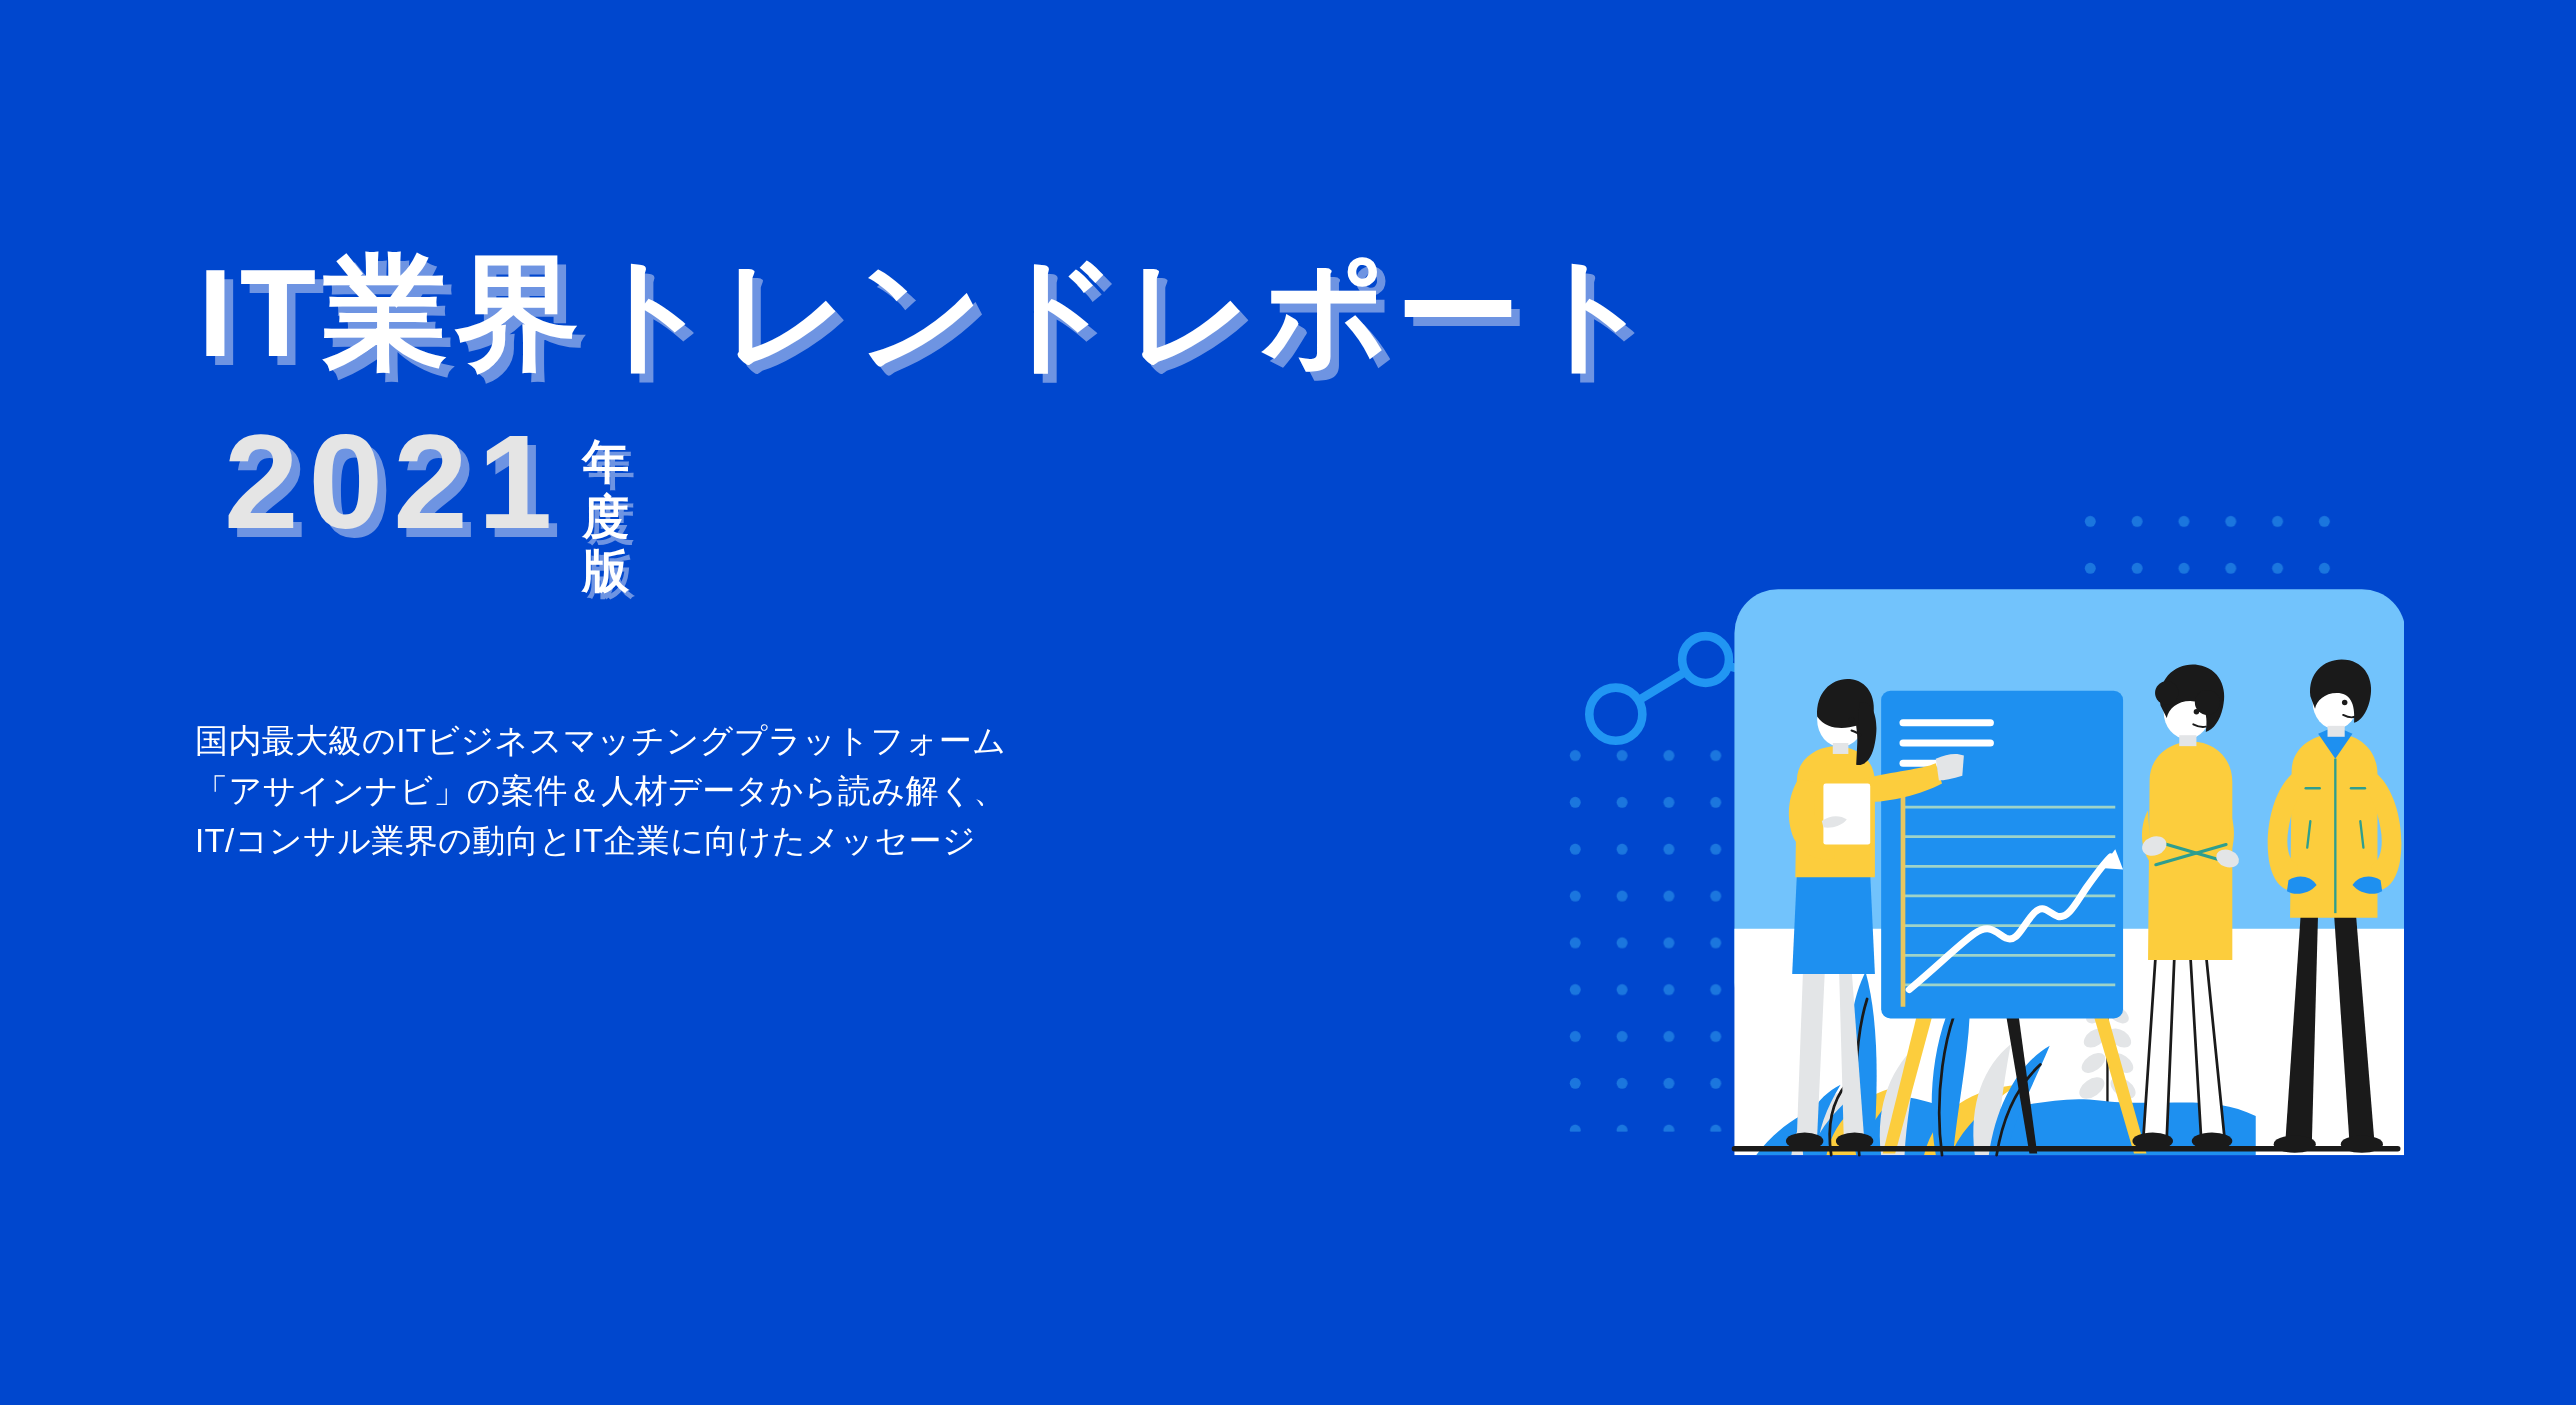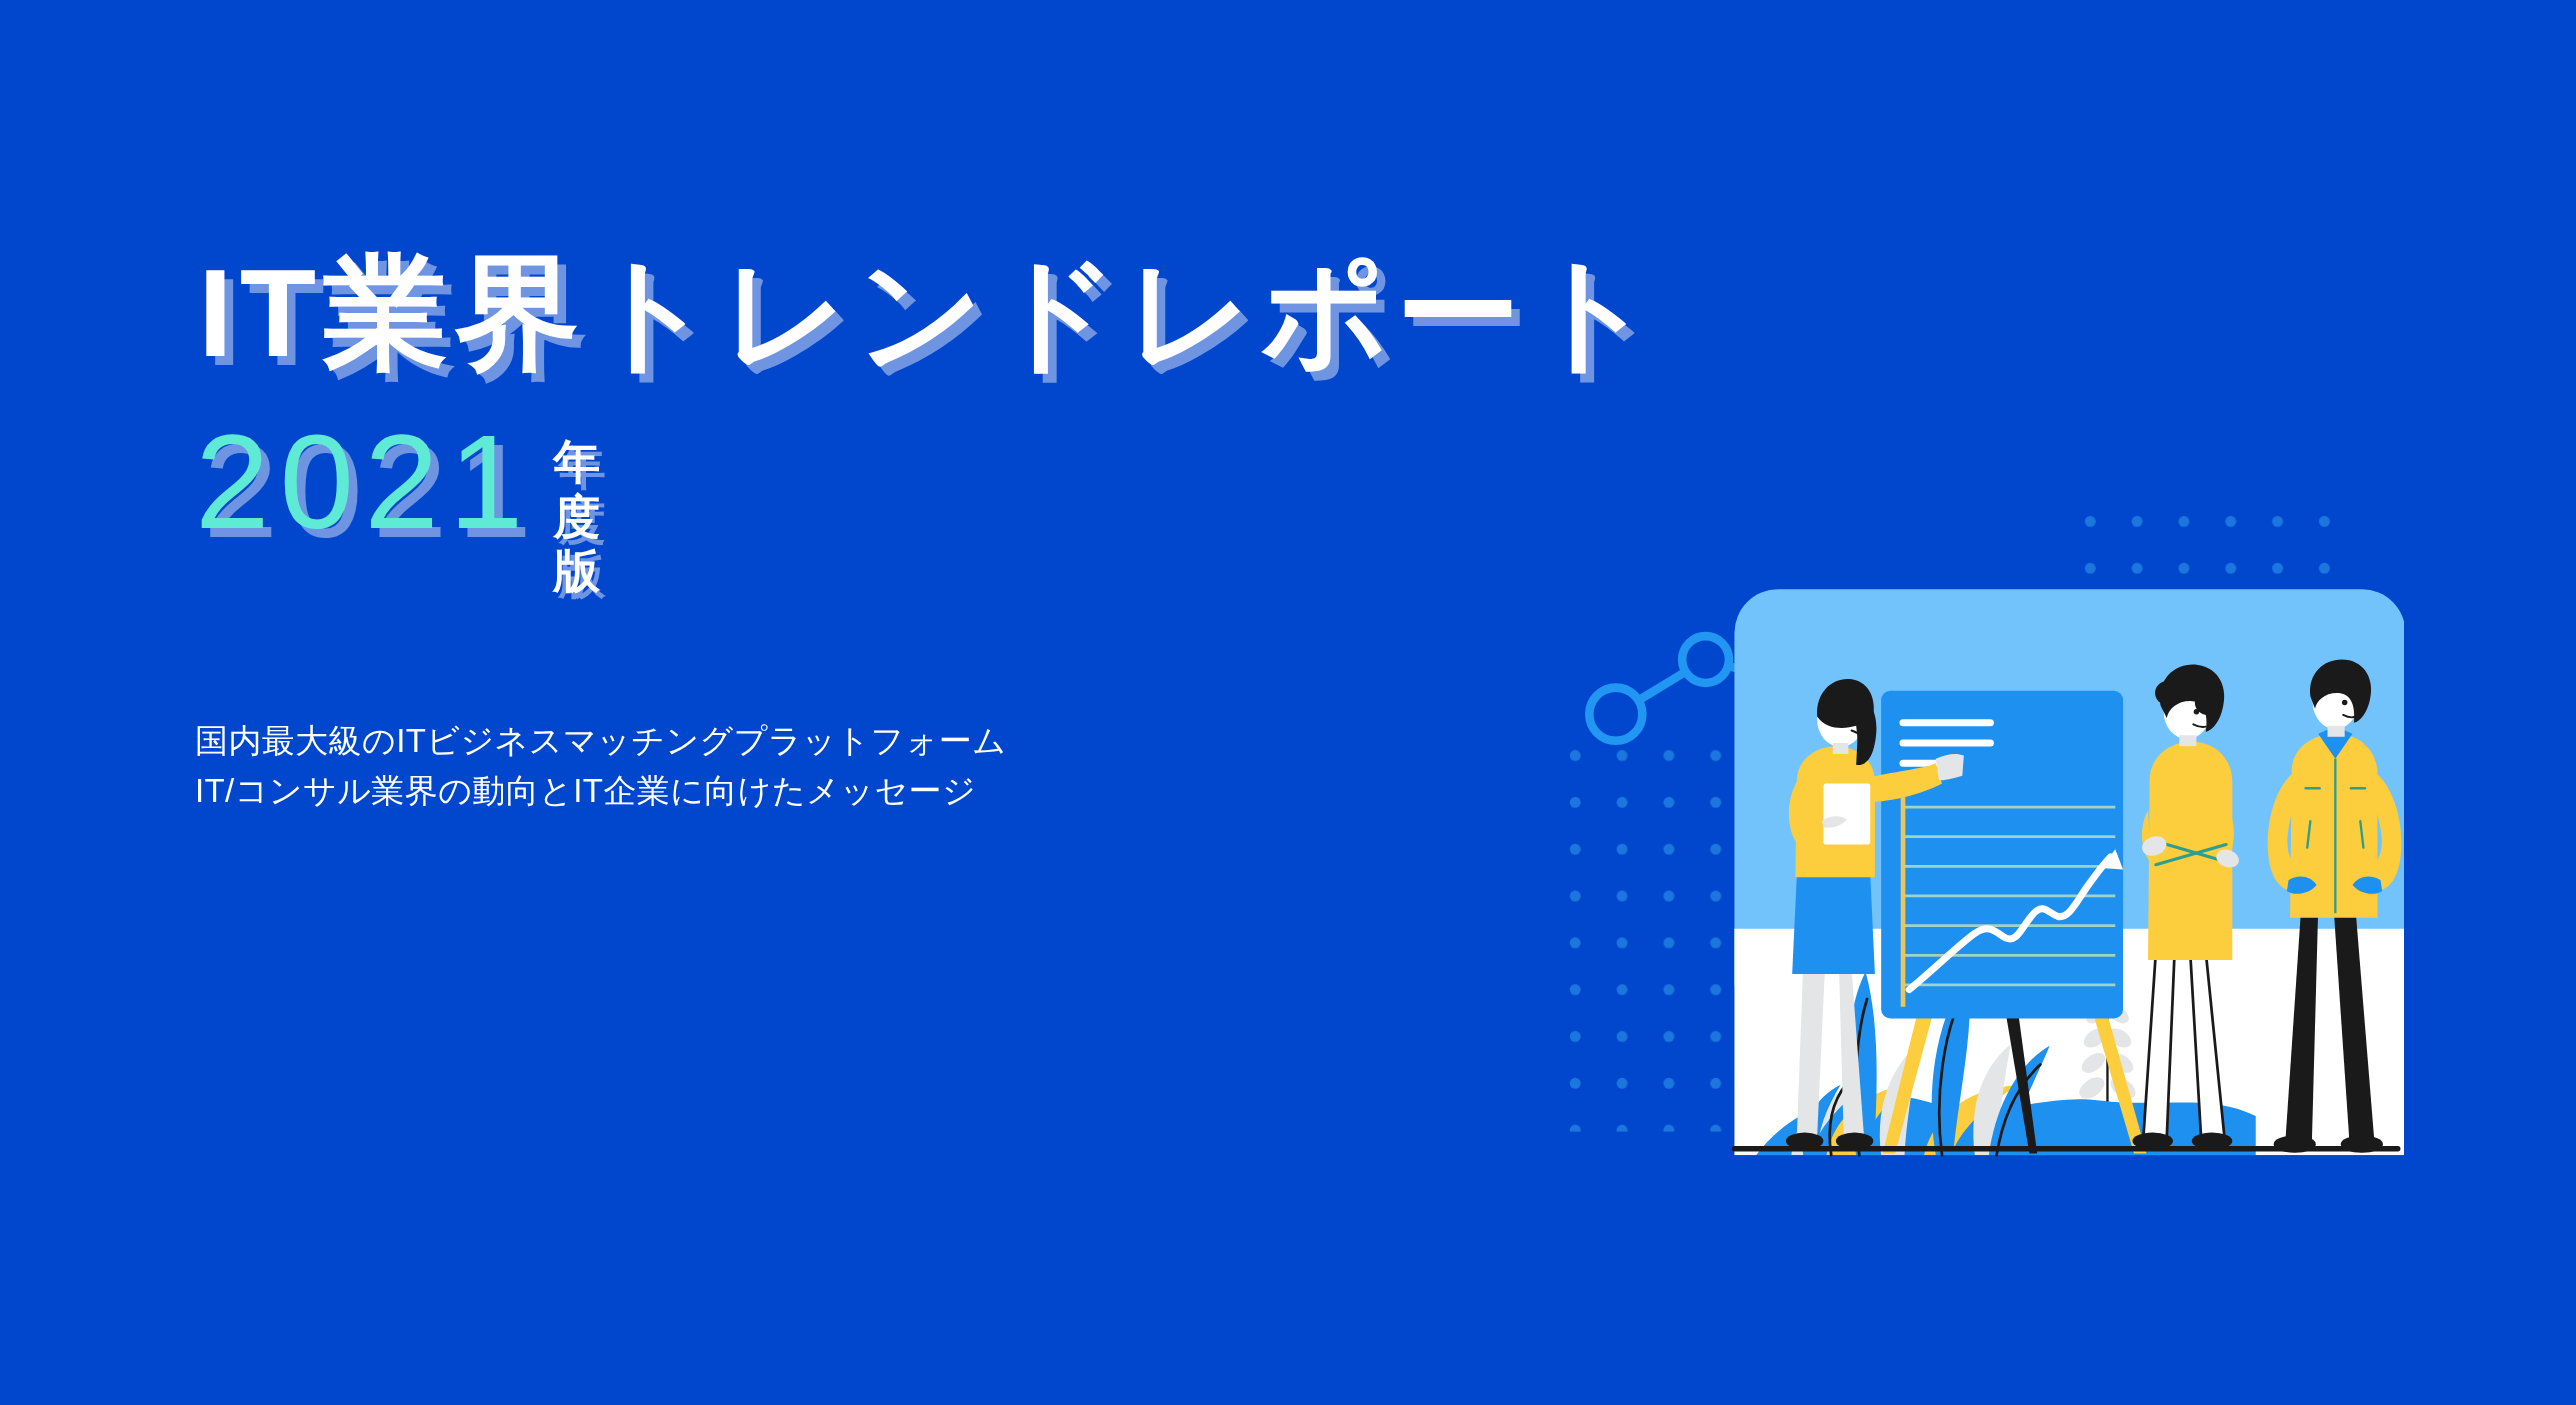--- a/index.html
+++ b/index.html
@@ -39,26 +39,27 @@
     margin-left:3.1px;
   }
 
   .year-row {
     display:flex;
     align-items:flex-start;
     margin-top:41px;
   }
 
   .year-num {
-    color:#5eead4;
-    font-weight:400;
+    color:#e5e5e5;
+    font-weight:700;
     font-size:134px;
     line-height:0.98;
     letter-spacing:0.075em;
     text-shadow:8.6px 8.6px 0 #6E94E2;
+    margin-left:29px;
   }
 
   .year-suffix {
     display:flex;
     flex-direction:column;
     align-items:center;
     margin-left:20px;
     margin-top:19px;
   }
   .year-suffix span {
@@ -102,20 +103,21 @@
       <div class="year-num">2021</div>
       <div class="year-suffix">
         <span>年</span>
         <span>度</span>
         <span>版</span>
       </div>
     </div>
 
     <div class="subtitle">
       <div>国内最大級のITビジネスマッチングプラットフォーム</div>
+      <div>「アサインナビ」の案件＆人材データから読み解く、</div>
       <div>IT/コンサル業界の動向とIT企業に向けたメッセージ</div>
     </div>
 
   </div>
 
   <div id="illustration">
   <svg viewBox="0 0 1070 900" xmlns="http://www.w3.org/2000/svg">
     <defs>
       <pattern id="dotgrid" x="0" y="0" width="60" height="60" patternUnits="userSpaceOnUse">
         <circle cx="8" cy="8" r="7" fill="#1E7BE0"></circle>

